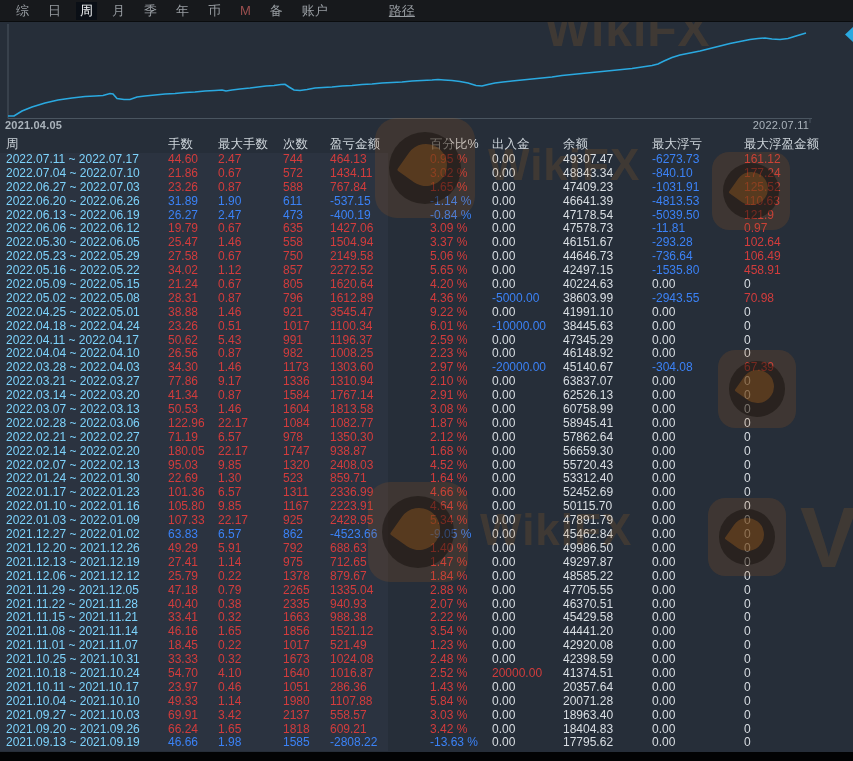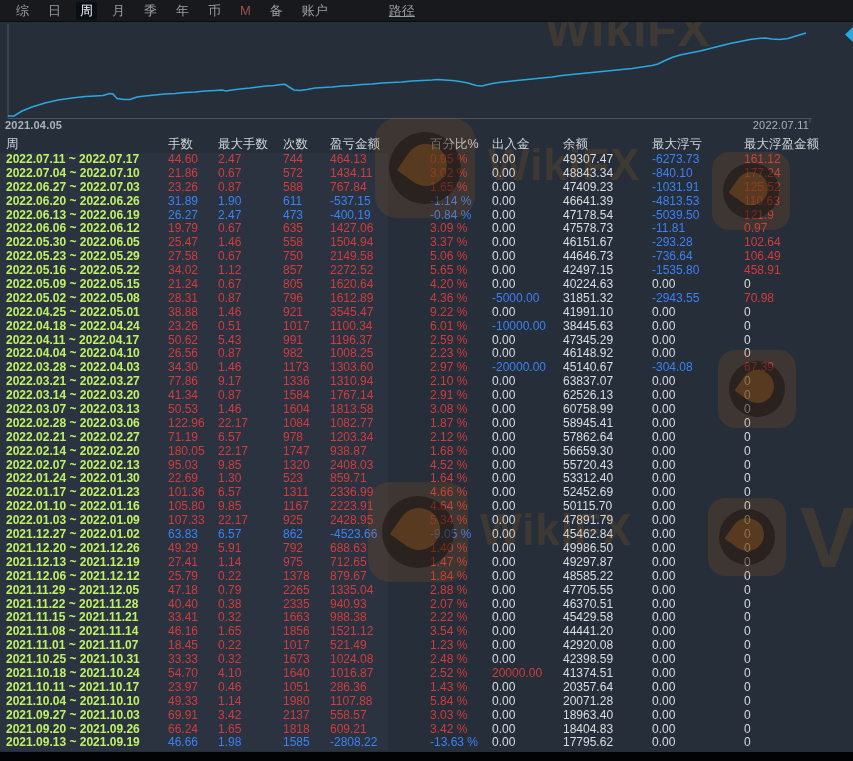--- a/index.html
+++ b/index.html
@@ -41,21 +41,21 @@
     position:absolute;left:0;top:136px;width:853px;height:17px;
     font-size:12.5px;color:#ced5db;z-index:2;
   }
   #table-header .grid-row span{white-space:nowrap;overflow:hidden;}
   #table-body{
     position:absolute;left:0;top:153px;width:853px;z-index:2;
     font-size:12px;
   }
   .t-row{height:13.9px;line-height:13.9px;cursor:default;}
   .t-row span{white-space:nowrap;overflow:hidden;}
-  .c-date{color:#bef264;font-weight:bold;}
+  .c-date{color:#7dd3fc;}
   .c-red{color:#d23c3c;}
   .c-green{color:#3b82f6;}
   .c-white{color:#d9dee3;}
   
   #bottom-bar{
     position:absolute;left:0;top:752px;width:853px;height:9px;background:#020304;z-index:6;
   }
   
   .wm{position:absolute;pointer-events:none;z-index:3;}
   .wm-text{
@@ -259,21 +259,21 @@
         <span class="c-white">0</span>
       </div>
       <div class="grid-row t-row">
         <span class="c-date">2022.05.02 ~ 2022.05.08</span>
         <span class="c-red">28.31</span>
         <span class="c-red">0.87</span>
         <span class="c-red">796</span>
         <span class="c-red">1612.89</span>
         <span class="c-red">4.36 %</span>
         <span class="c-green">-5000.00</span>
-        <span class="c-white">31851.32</span>
+        <span class="c-white">38603.99</span>
         <span class="c-green">-2943.55</span>
         <span class="c-red">70.98</span>
       </div>
       <div class="grid-row t-row">
         <span class="c-date">2022.04.25 ~ 2022.05.01</span>
         <span class="c-red">38.88</span>
         <span class="c-red">1.46</span>
         <span class="c-red">921</span>
         <span class="c-red">3545.47</span>
         <span class="c-red">9.22 %</span>
@@ -376,21 +376,21 @@
         <span class="c-white">0.00</span>
         <span class="c-white">58945.41</span>
         <span class="c-white">0.00</span>
         <span class="c-white">0</span>
       </div>
       <div class="grid-row t-row">
         <span class="c-date">2022.02.21 ~ 2022.02.27</span>
         <span class="c-red">71.19</span>
         <span class="c-red">6.57</span>
         <span class="c-red">978</span>
-        <span class="c-red">1203.34</span>
+        <span class="c-red">1350.30</span>
         <span class="c-red">2.12 %</span>
         <span class="c-white">0.00</span>
         <span class="c-white">57862.64</span>
         <span class="c-white">0.00</span>
         <span class="c-white">0</span>
       </div>
       <div class="grid-row t-row">
         <span class="c-date">2022.02.14 ~ 2022.02.20</span>
         <span class="c-red">180.05</span>
         <span class="c-red">22.17</span>

